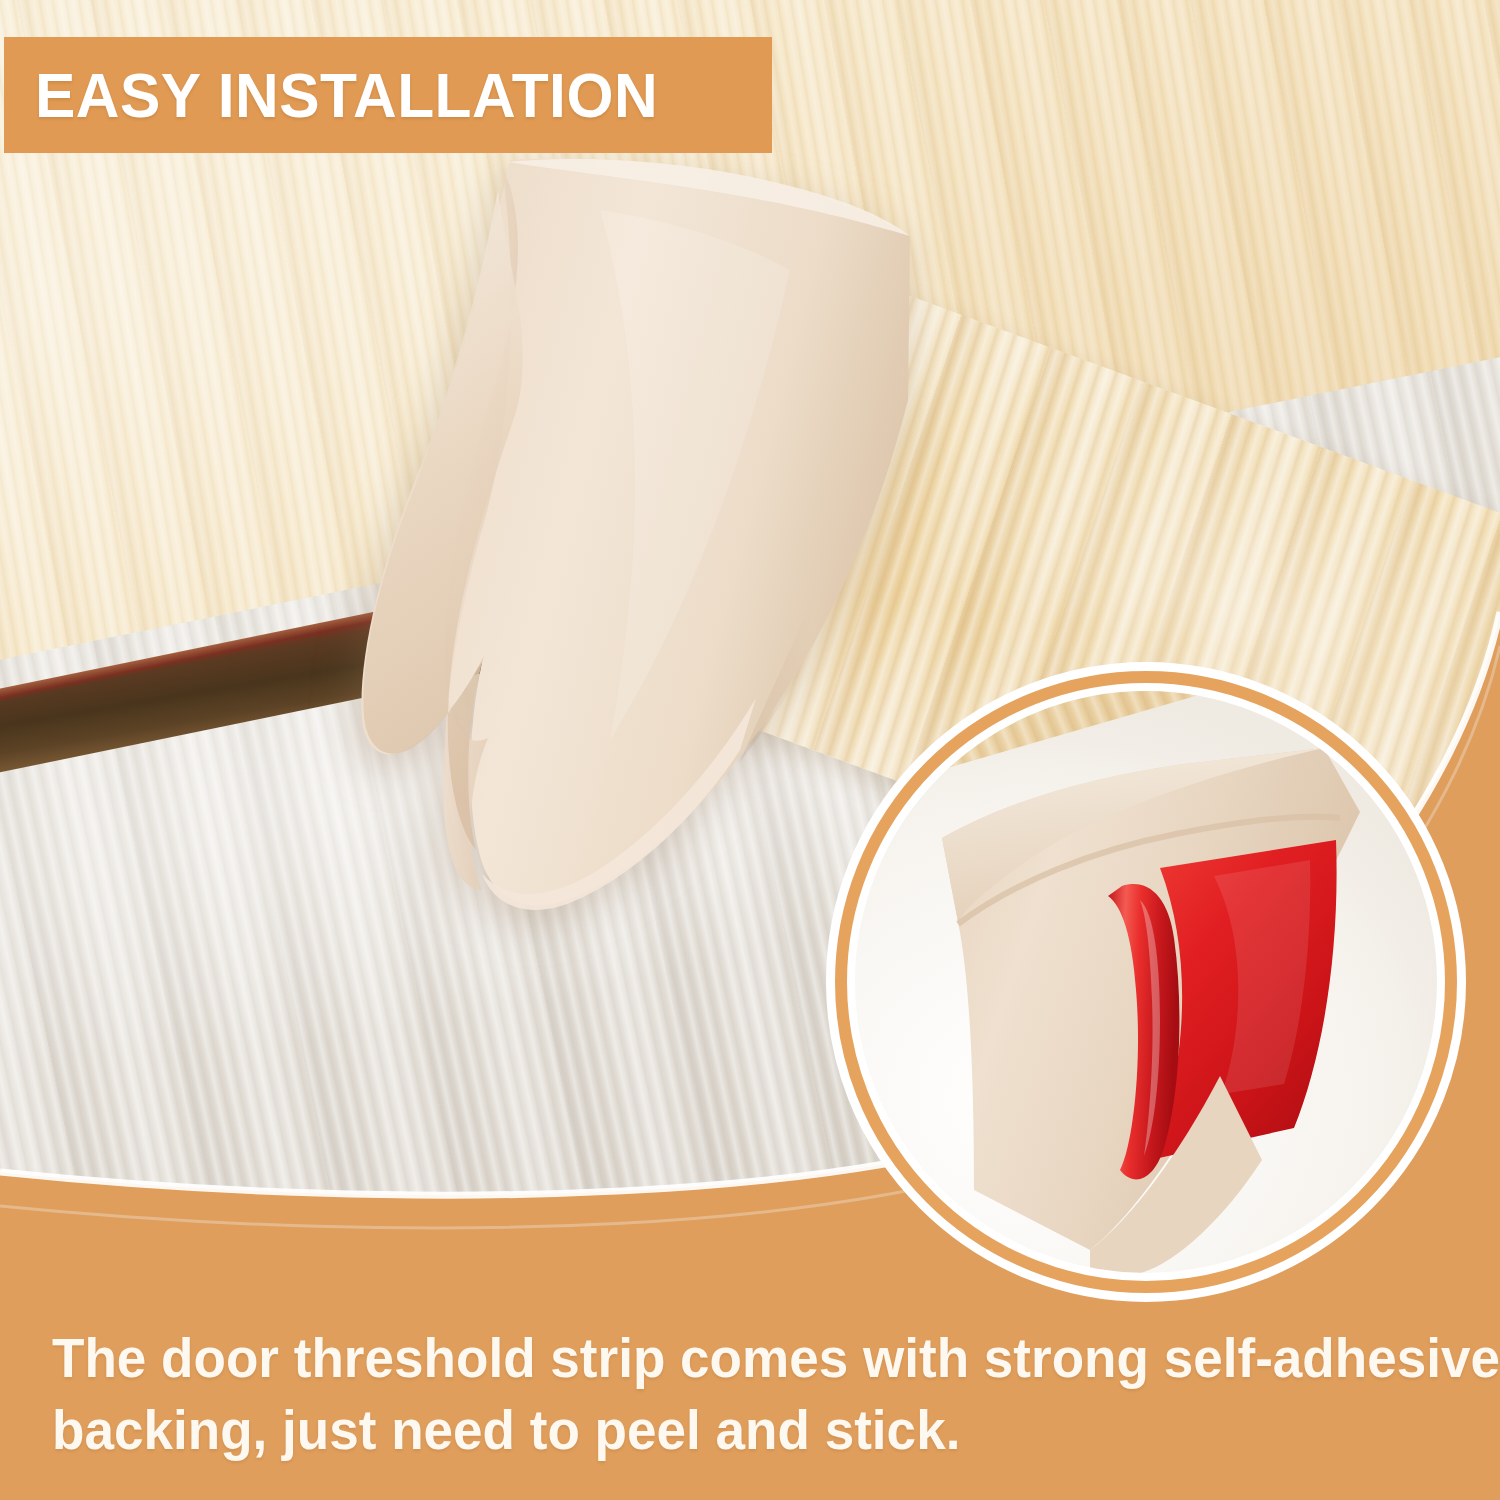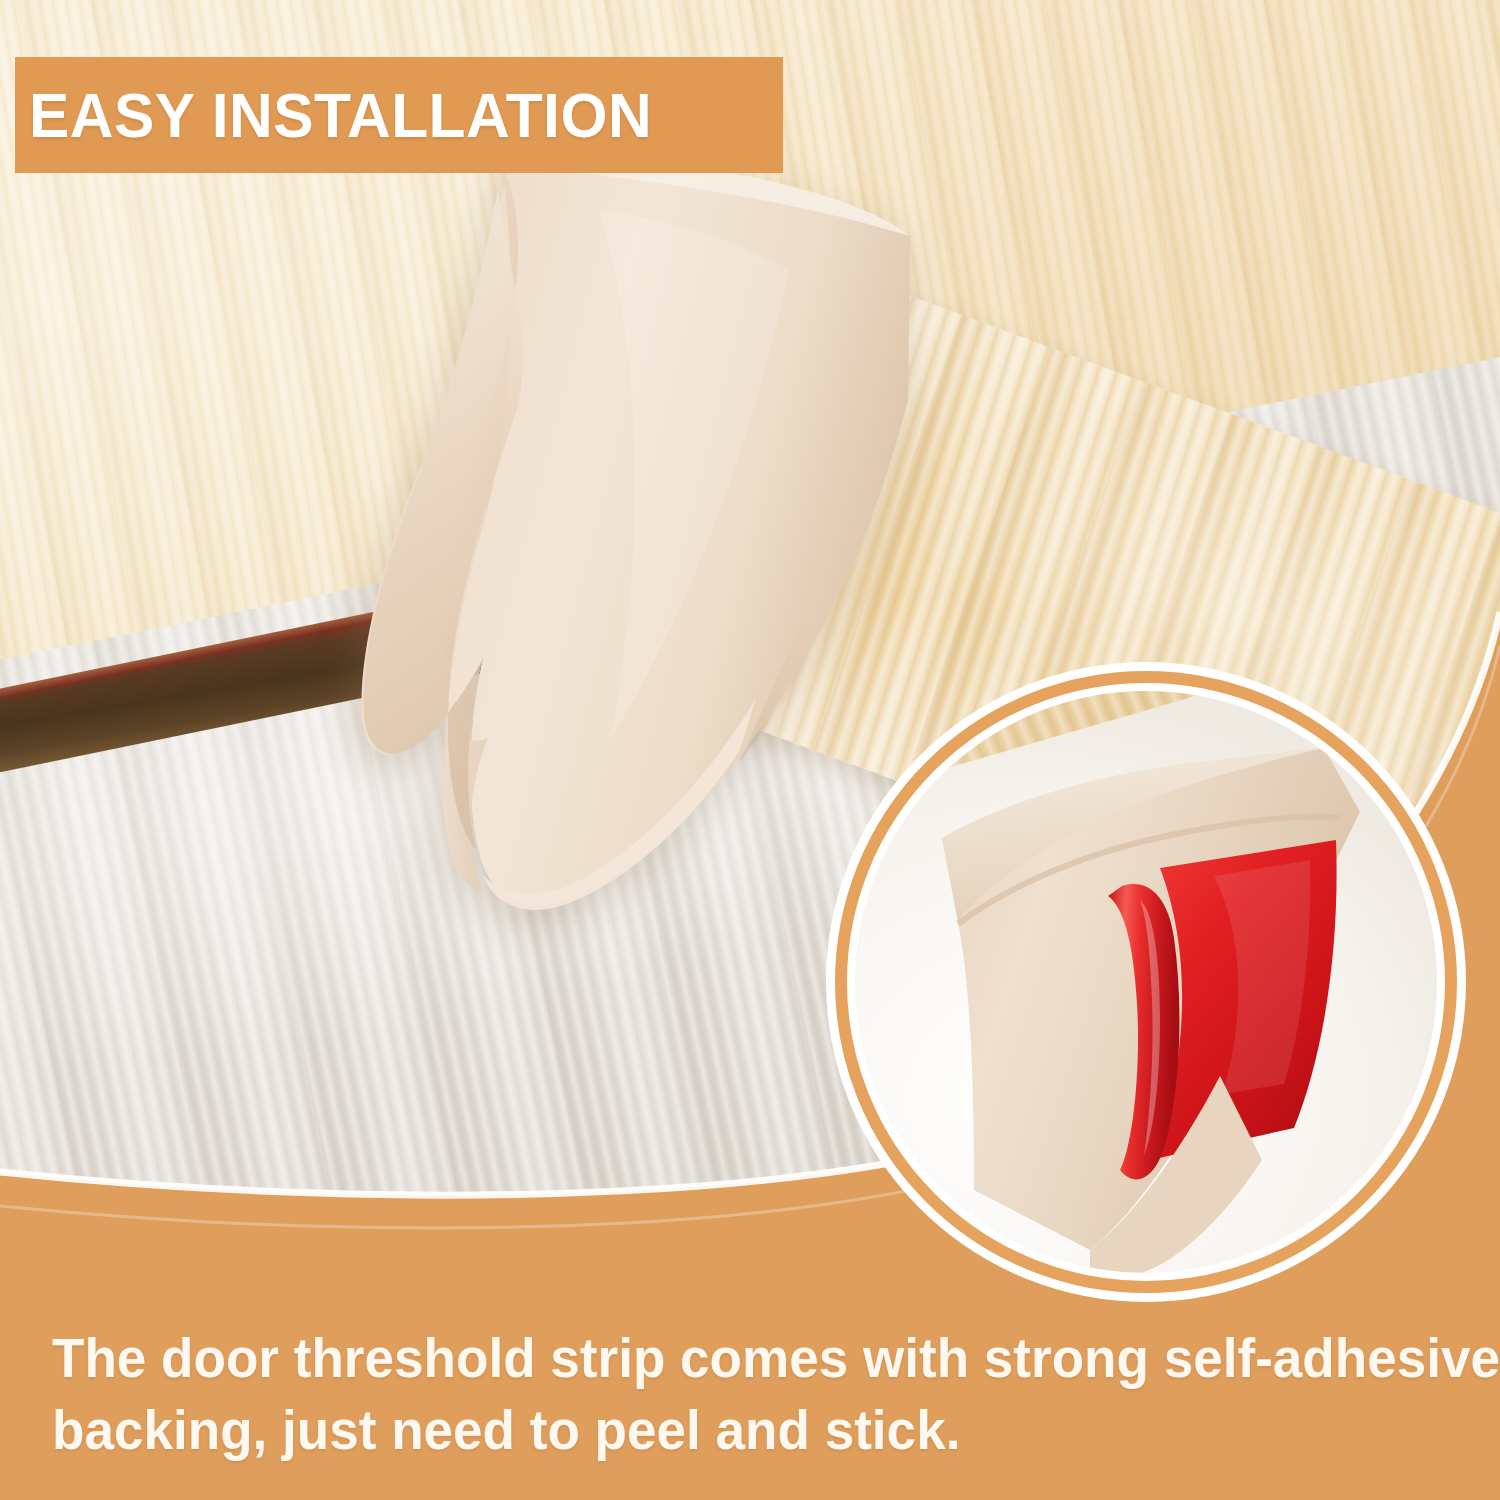--- a/index.html
+++ b/index.html
@@ -183,30 +183,29 @@
   
   .arc-hairline {
     position: absolute;
     inset: 0;
     pointer-events: none;
   }
 
   
   .banner {
     position: absolute;
-    left: 15px;
+    left: 4px;
     top: 37px;
     width: 768px;
     height: 116px;
     background: #e09a53;
     display: flex;
     align-items: center;
     box-sizing: border-box;
-    padding-left: 14px;
-    margin-top: 20px;
+    padding-left: 31px;
   }
   .banner-title {
     color: #ffffff;
     font-size: 63px;
     line-height: 1;
     font-weight: 700;
     letter-spacing: 0.5px;
     font-stretch: condensed;
     transform: scaleX(0.96);
     transform-origin: left center;

